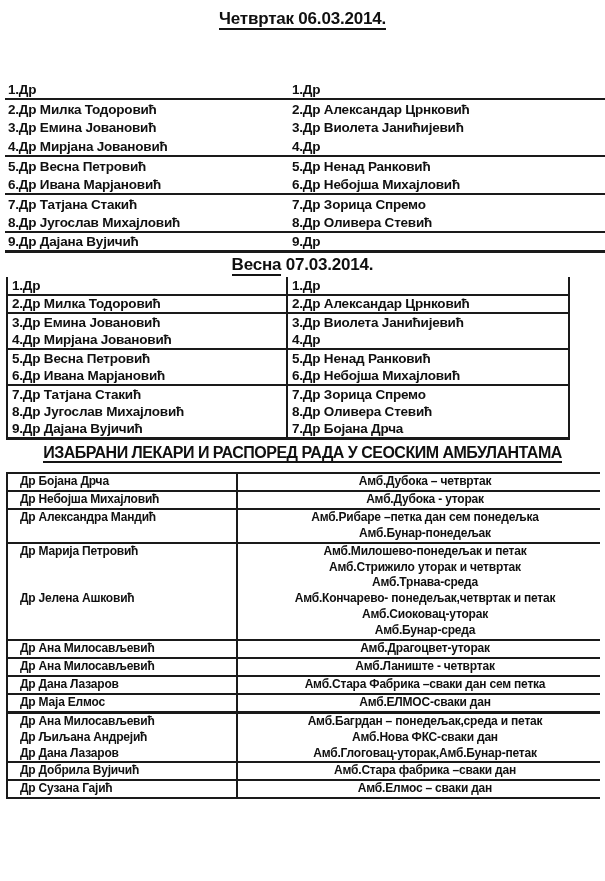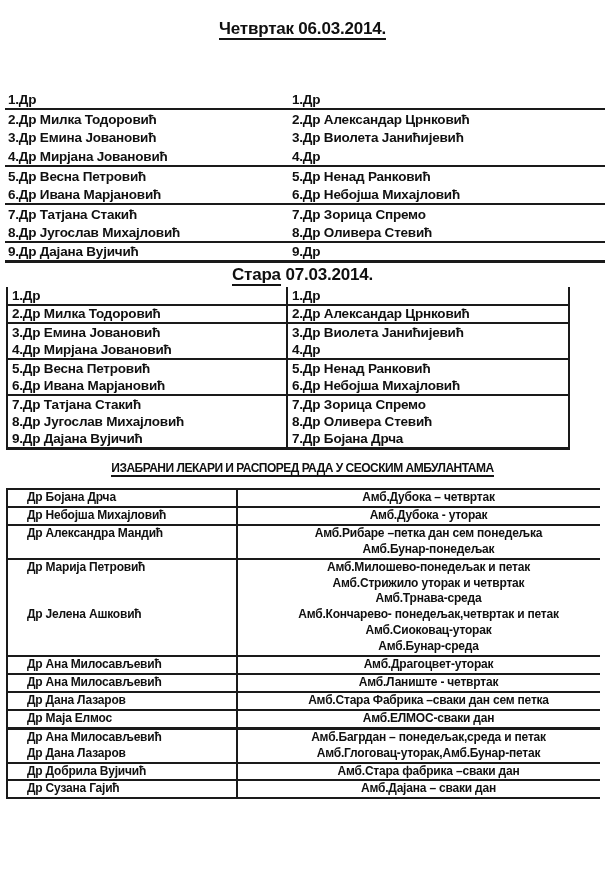--- a/index.html
+++ b/index.html
@@ -5,21 +5,21 @@
   * { margin:0; padding:0; box-sizing:border-box; }
   html,body { background:#ffffff; }
   body {
     width:605px; height:881px; overflow:hidden;
     font-family:"Liberation Sans", sans-serif;
     font-weight:700; color:#101010;
   }
   .page { position:relative; width:605px; height:881px; background:#fff; }
 
   .doc-title { text-align:center; font-size:17px; line-height:22px; letter-spacing:-0.2px; }
-  .title-thu { padding-top:18px; }
+  .title-thu { padding-top:8px; }
   .title-fri { margin-top:1px; }
   .u { border-bottom:2.5px solid #141414; padding-bottom:0px; }
 
   table { border-collapse:collapse; table-layout:fixed; }
   td { vertical-align:middle; overflow:hidden; white-space:nowrap; }
 
   tr.hb { border-bottom:2px solid #1a1a1a; }
   tr.hb.thick { border-bottom:3.5px solid #1a1a1a; }
 
   
@@ -27,27 +27,27 @@
   .tbl-thu td { height:19px; padding-left:3px; }
   .tbl-thu td:first-child { width:284px; }
 
   
   .tbl-fri { margin-left:6px; width:564px; margin-top:1px; font-size:13.5px; letter-spacing:-0.2px;
              border-left:2px solid #1a1a1a; border-right:2px solid #1a1a1a; }
   .tbl-fri td { height:18px; padding-left:4px; }
   .tbl-fri td:first-child { width:280px; }
   .tbl-fri td + td { border-left:2px solid #1a1a1a; }
 
-  .section-title { margin-top:8px; text-align:center; font-size:12px; line-height:21px; letter-spacing:-0.5px; }
+  .section-title { margin-top:2px; text-align:center; font-size:16px; line-height:21px; letter-spacing:-0.5px; }
   .section-title .u { border-bottom:2.5px solid #141414; }
 
   
   .tbl-clinics { margin-left:6px; width:594px; margin-top:9px; font-size:12px; letter-spacing:-0.2px;
                  border-top:2px solid #1a1a1a; border-left:2px solid #1a1a1a; }
-  .tbl-clinics td { vertical-align:top; line-height:15.9px; padding-left:19px; }
+  .tbl-clinics td { vertical-align:top; line-height:15.9px; padding-left:12px; }
   .tbl-clinics td:first-child { width:230px; }
   .tbl-clinics td + td { border-left:2px solid #1a1a1a;text-align:center; }
   .clinic-line { line-height:15.9px; white-space:nowrap; }
 </style>
 </head>
 <body>
 
 <div class="page">
 
   <div class="doc-title title-thu">
@@ -88,21 +88,21 @@
           <td>8.Др Југослав Михајловић</td>
           <td>8.Др Оливера Стевић</td>
         </tr>
         <tr class="hb thick">
           <td>9.Др Дајана Вујичић</td>
           <td>9.Др</td>
         </tr>
       </tbody>
   </table>
 
-  <div class="doc-title title-fri"><span class="u">Стара</span><span> 07.03.2014.</span></div>
+  <div class="doc-title title-fri"><span class="u">Весна</span><span> 07.03.2014.</span></div>
 
   <table class="tbl-fri">
     <tbody id="fri-body">
         <tr class="hb">
           <td>1.Др</td>
           <td>1.Др</td>
         </tr>
         <tr class="hb">
           <td>2.Др Милка Тодоровић</td>
           <td>2.Др Александар Црнковић</td>
@@ -202,34 +202,40 @@
           <td>
             <div class="clinic-line">Амб.ЕЛМОС-сваки дан</div>
           </td>
         </tr>
         <tr>
           <td>Др Ана Милосављевић</td>
           <td>
             <div class="clinic-line">Амб.Багрдан – понедељак,среда и петак</div>
           </td>
         </tr>
+        <tr>
+          <td>Др Љиљана Андрејић</td>
+          <td>
+            <div class="clinic-line">Амб.Нова ФКС-сваки дан</div>
+          </td>
+        </tr>
         <tr class="hb">
           <td>Др Дана Лазаров</td>
           <td>
             <div class="clinic-line">Амб.Глоговац-уторак,Амб.Бунар-петак</div>
           </td>
         </tr>
         <tr class="hb">
           <td>Др Добрила Вујичић</td>
           <td>
             <div class="clinic-line">Амб.Стара фабрика –сваки дан</div>
           </td>
         </tr>
         <tr class="hb">
           <td>Др Сузана Гајић</td>
           <td>
-            <div class="clinic-line">Амб.Дајана – сваки дан</div>
+            <div class="clinic-line">Амб.Елмос – сваки дан</div>
           </td>
         </tr>
       </tbody>
   </table>
 
 </div>
 
 </body></html>

